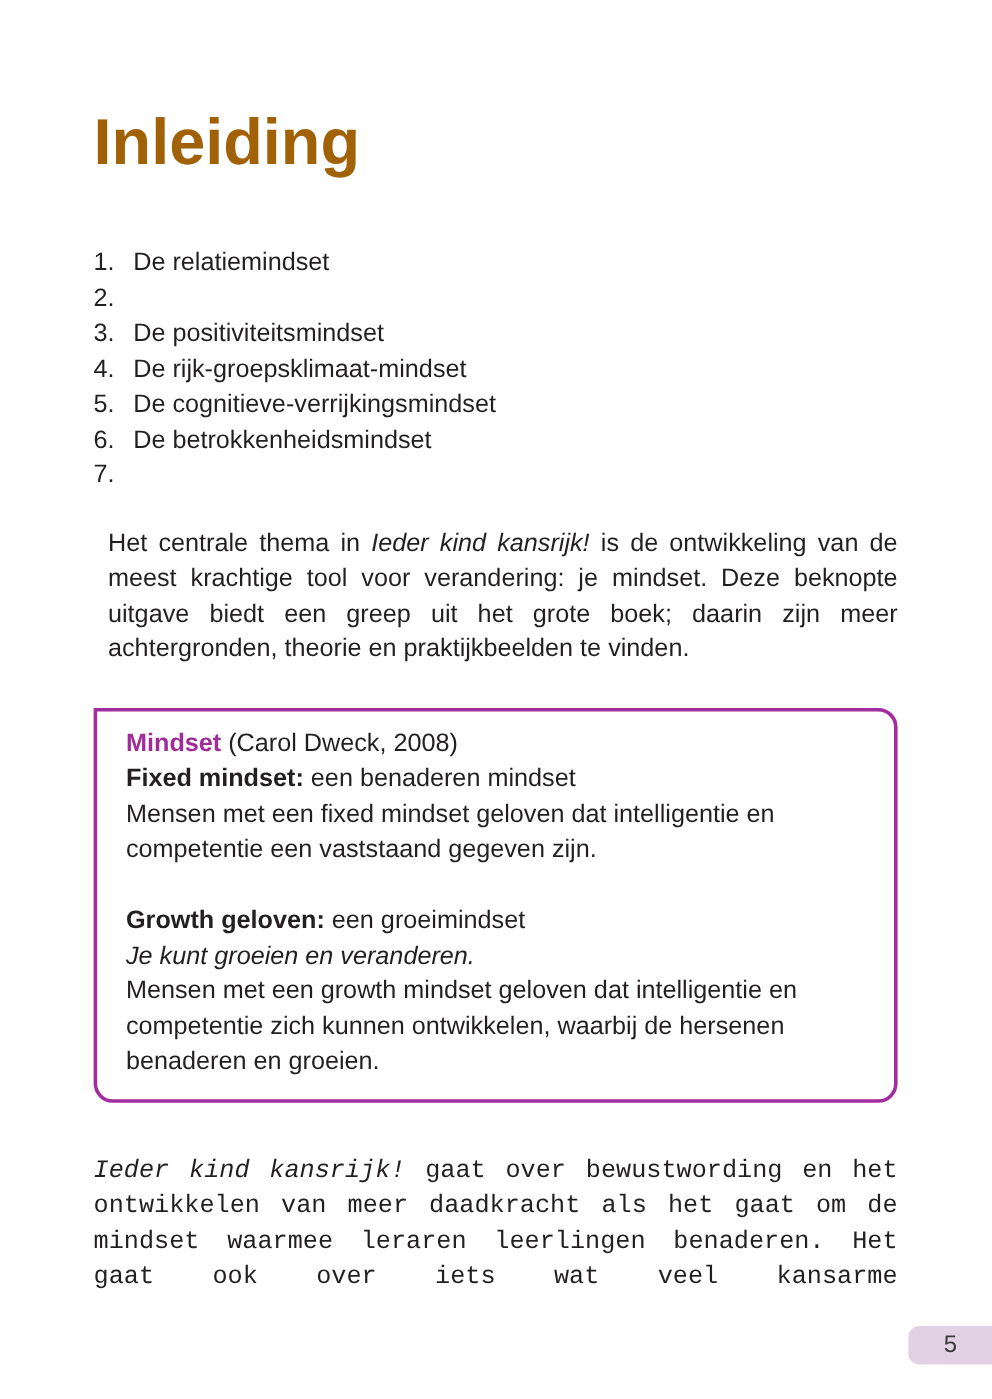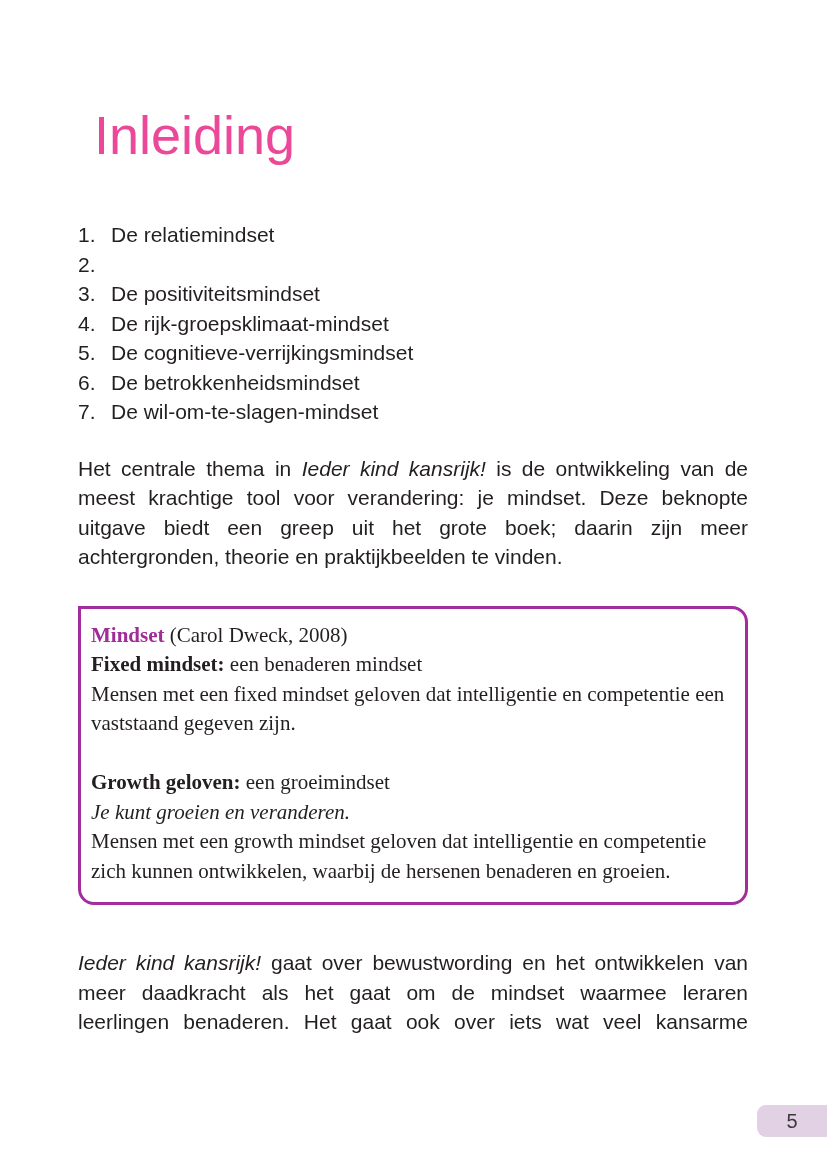--- a/index.html
+++ b/index.html
@@ -9,63 +9,63 @@
     width: 827px;
     height: 1166px;
     background: #ffffff;
     font-family: "Liberation Sans", "DejaVu Sans", sans-serif;
     color: #231f20;
     overflow: hidden;
   }
   .content { padding: 88px 79px 0 78px; }
 
   .page-title {
-    margin: 16px;
+    margin: 0;
     font-size: 54px;
-    font-weight: 400;
+    font-weight: 700;
     line-height: 1.15;
-    color: #ec4899;
+    color: #a16207;
   }
 
   .mindset-list {
     list-style: none;
     margin: 54px 0 0 0;
     padding: 0;
     font-size: 21px;
     line-height: 29.5px;
   }
   .mindset-list li { display: flex; }
   .li-num { width: 33px; flex: 0 0 33px; }
 
   .body-text {
     font-size: 21px;
     line-height: 29.5px;
   }
   .intro-para {
-    margin: 27px 0 0 0;
+    margin: 27px 0 0 12px;
     text-align: justify;
   }
 
   .mindset-box {
     margin-top: 34px;
     border: 3px solid #a32c9e;
     border-radius: 0 16px 16px 16px;
-    padding: 12px 18px 16px 10px;
-    font-family: Liberation Serif, serif;
+    padding: 12px 18px 16px 24px;
   }
   .mindset-box p { margin: 0; }
   .growth-block { margin-top: 29.5px; }
   .accent-bold { color: #a02c97; font-weight: bold; }
   .bold { font-weight: bold; }
   .italic { font-style: italic; }
 
   .outro-para {
     margin: 43px 0 0 0;
     text-align: justify;
     text-align-last: justify;
+    font-family: Liberation Mono, monospace;
   }
 
   .page-badge {
     position: absolute;
     top: 1105px;
     right: 0;
     width: 70px;
     height: 32px;
     background: #e2d1e5;
     border-radius: 9px 0 0 9px;
@@ -103,21 +103,20 @@
       <li>
         <span class="li-num">5.</span>
         <span>De cognitieve-verrijkingsmindset</span>
       </li>
       <li>
         <span class="li-num">6.</span>
         <span>De betrokkenheidsmindset</span>
       </li>
       <li>
         <span class="li-num">7.</span>
-        <span>De wil-om-te-slagen-mindset</span>
       </li>
     </ol>
 
     <p class="body-text intro-para"><span>Het centrale thema in </span><em class="italic">Ieder kind kansrijk!</em><span> is de ontwikkeling van de meest krachtige tool voor verandering: je mindset. Deze beknopte uitgave biedt een greep uit het grote boek; daarin zijn meer achtergronden, theorie en praktijkbeelden te vinden.</span></p>
 
     <div class="mindset-box body-text">
       <div class="fixed-block">
         <p><span class="accent-bold">Mindset</span><span> (Carol Dweck, 2008)</span></p>
         <p><span class="bold">Fixed mindset:</span><span> een benaderen mindset</span></p>
         <p>Mensen met een fixed mindset geloven dat intelligentie en competentie een vaststaand gegeven zijn.</p>

